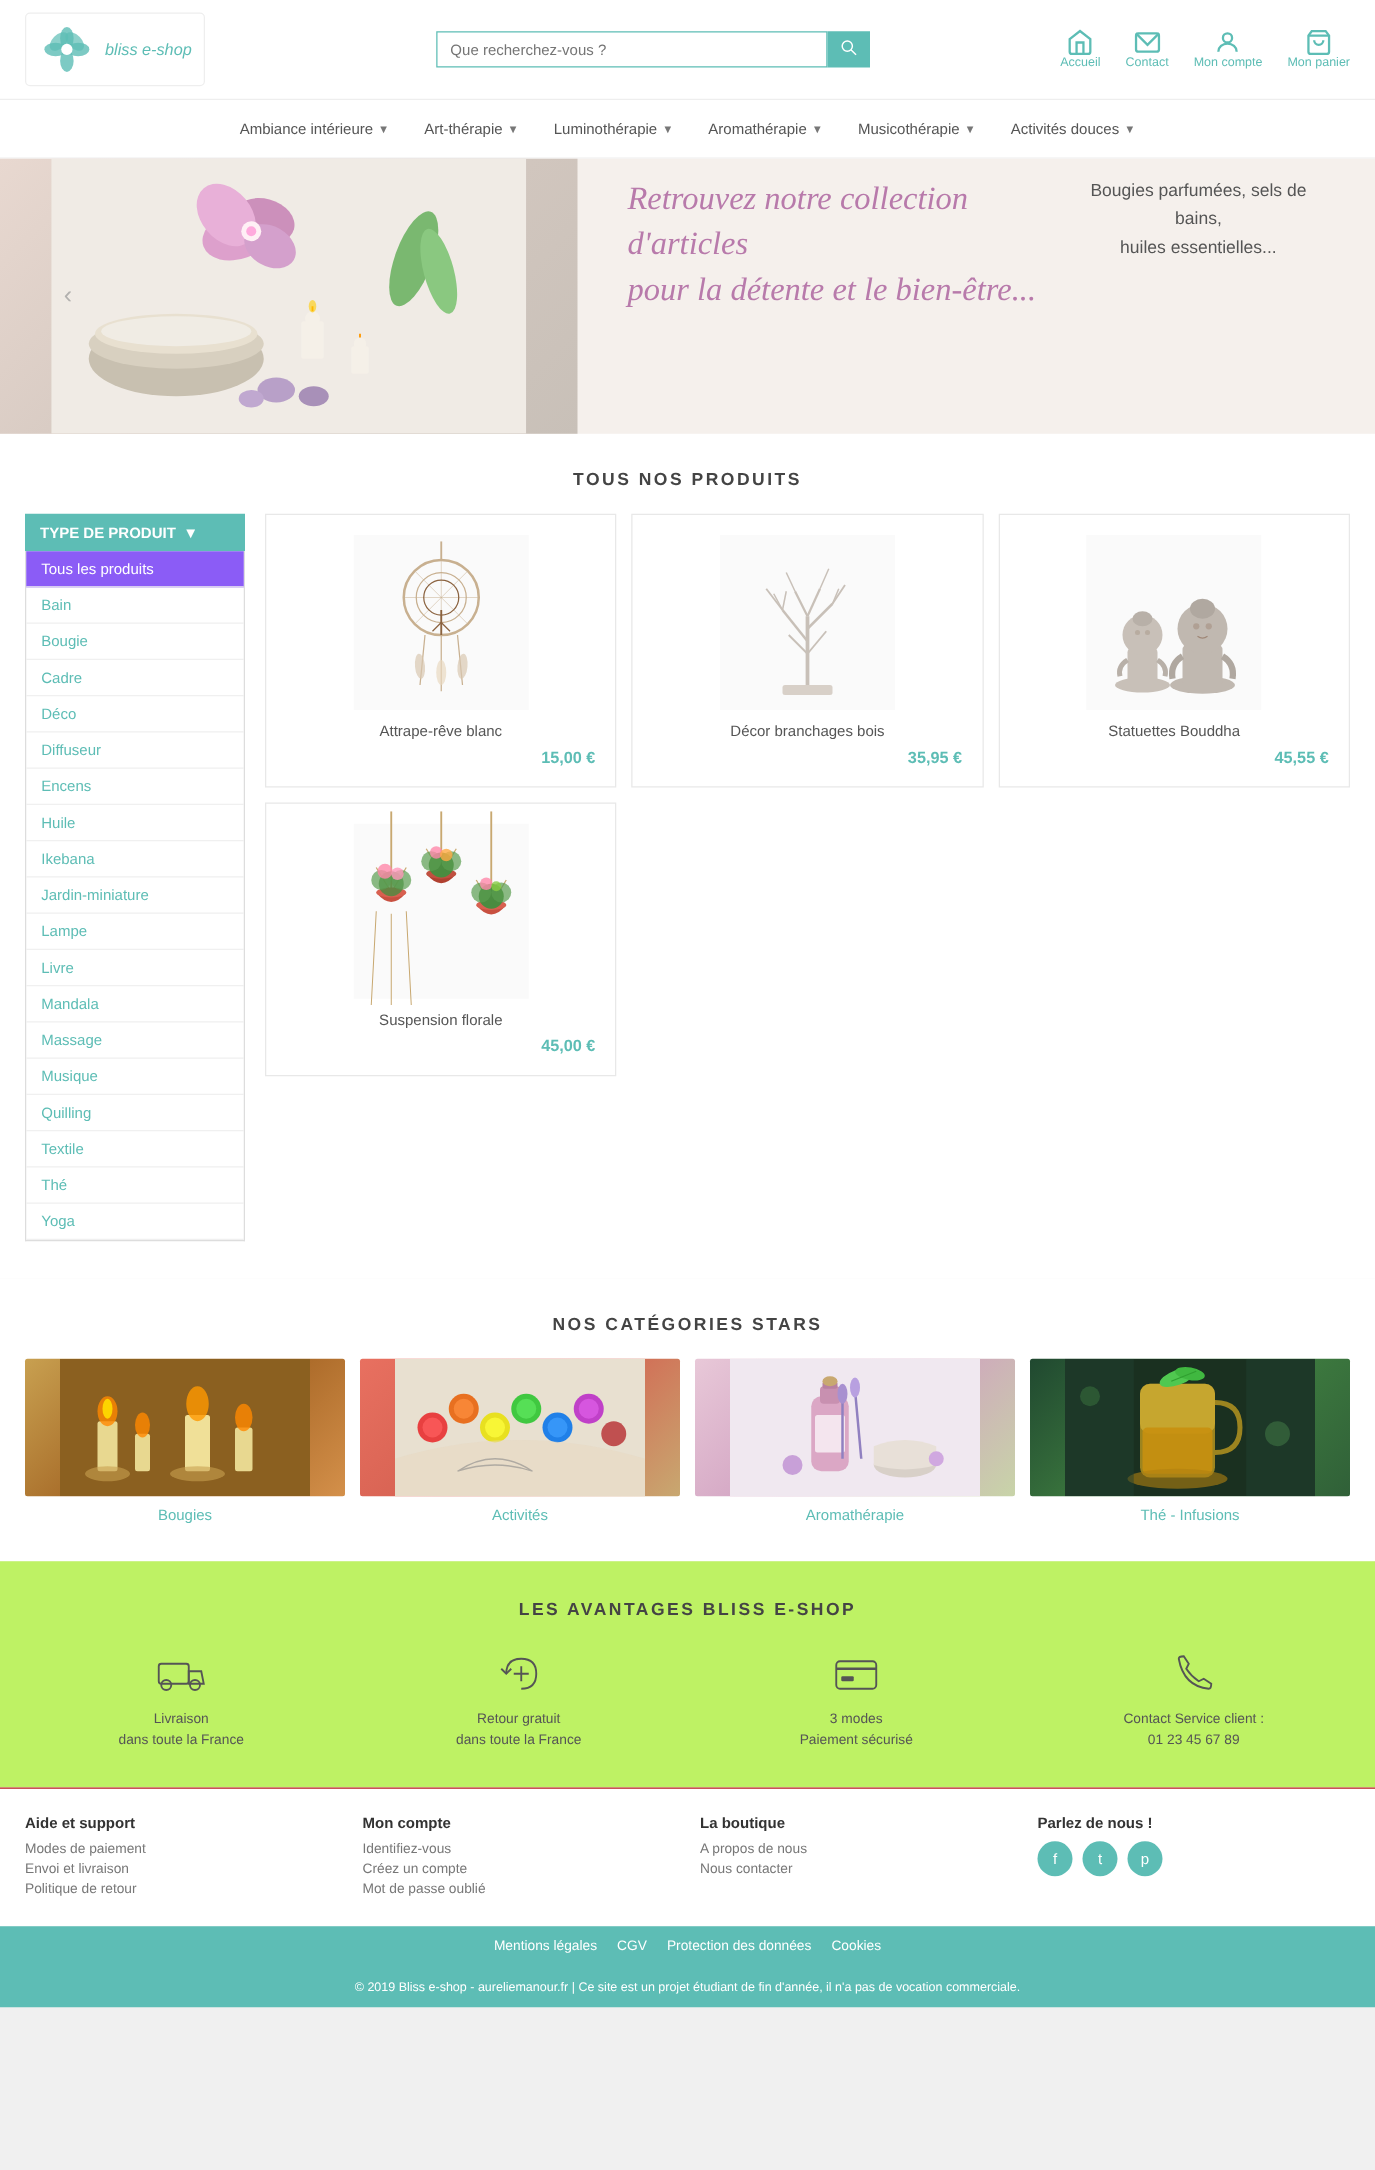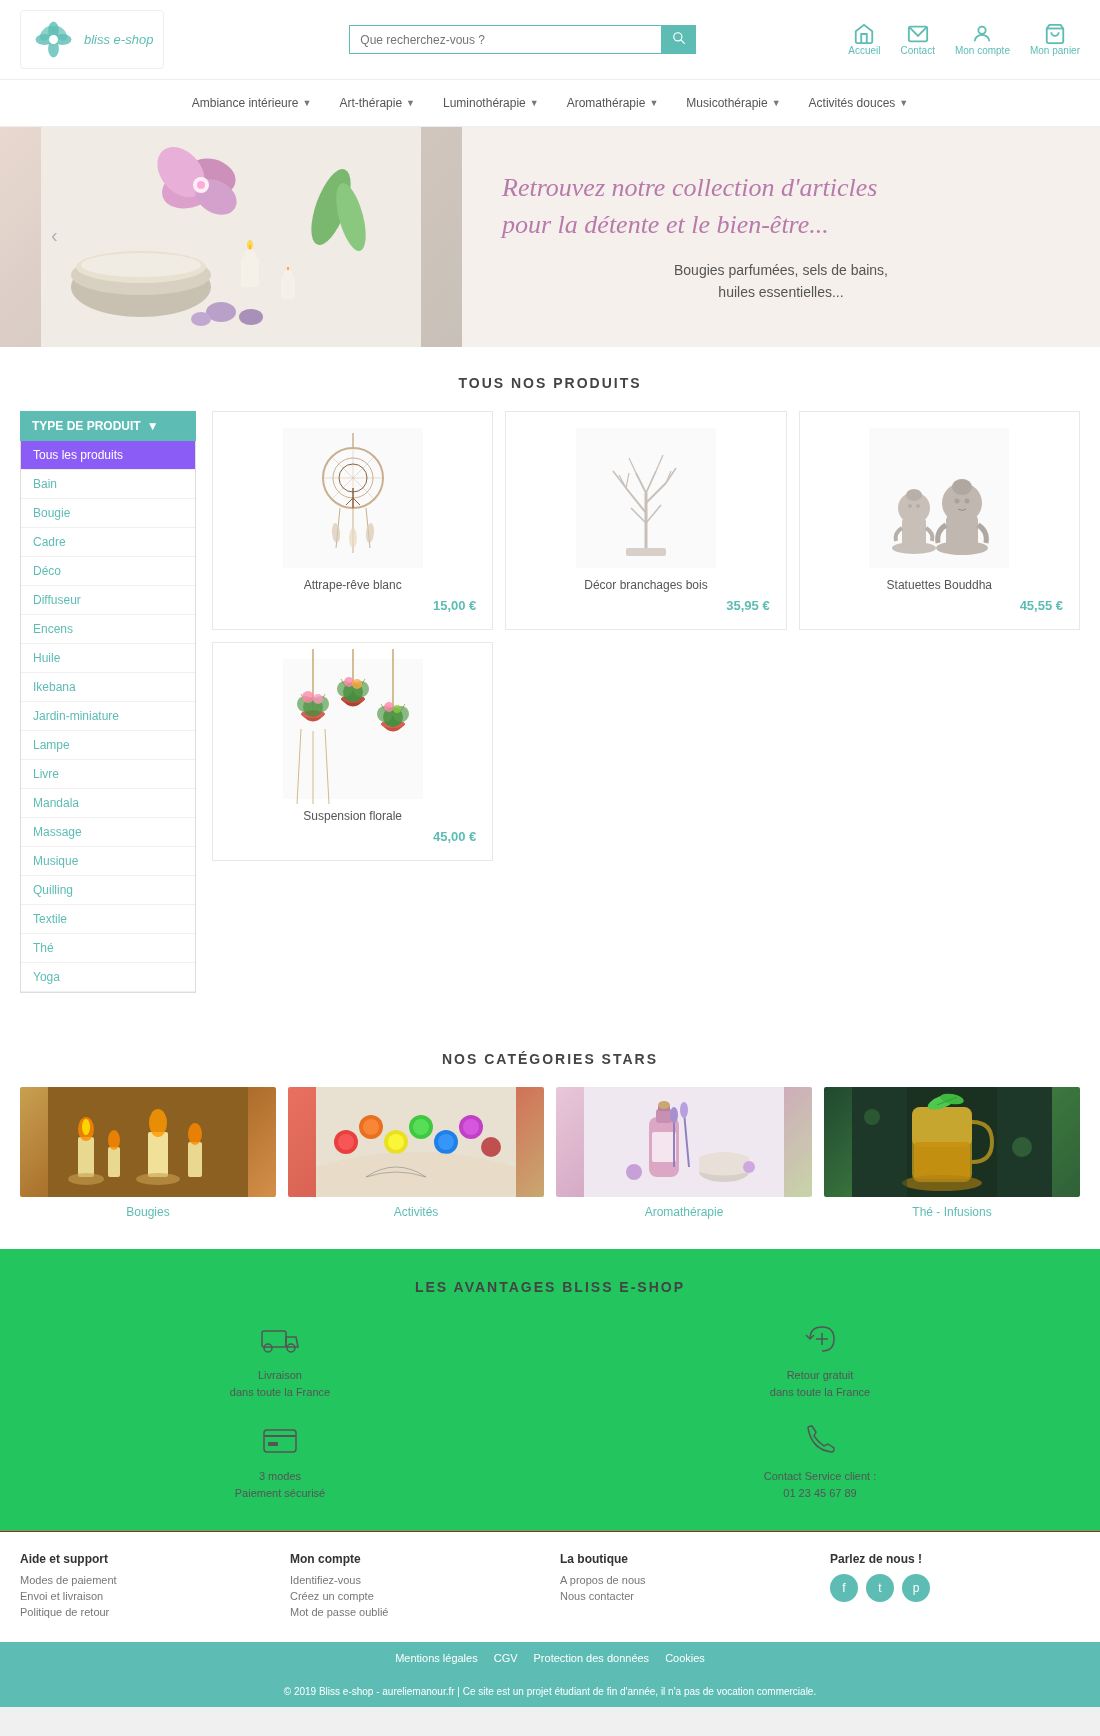--- a/index.html
+++ b/index.html
@@ -18,21 +18,21 @@
     .nav-icon-item svg { width: 22px; height: 22px; fill: #5dbdb5; }
 
     
     .main-nav { background: #fff; border-bottom: 1px solid #eee; padding: 10px 0; display: flex; justify-content: center; gap: 0; }
     .nav-item { padding: 6px 14px; font-size: 12px; color: #555; cursor: pointer; display: flex; align-items: center; gap: 4px; }
     .nav-arrow { font-size: 9px; color: #777; }
 
     
     .hero { background: #f5f0ec; display: flex; align-items: stretch; min-height: 220px; margin: 0; position: relative; }
     .hero-image { width: 42%; background: linear-gradient(135deg, #e8d8d0 0%, #d4c8c0 50%, #c8c0b8 100%); position: relative; overflow: hidden; display: flex; align-items: center; justify-content: center; }
-    .hero-text { flex: 1; padding: 14px 40px; display: flex; flex-direction: column; justify-content: center; border-radius: 23px; }
+    .hero-text { flex: 1; padding: 14px 40px; display: flex; flex-direction: row; justify-content: center; border-radius: 23px; }
     .hero-title { font-family: Georgia, serif; color: #b87aab; font-size: 26px; line-height: 1.4; margin-bottom: 16px; font-style: italic; }
     .hero-subtitle { color: #555; font-size: 14px; text-align: center; line-height: 1.6; }
 
     
     .section-title { text-align: center; font-size: 14px; font-weight: bold; letter-spacing: 2px; color: #444; padding: 28px 0 20px; text-transform: uppercase; }
 
     
     .products-section { background: #fff; padding: 0 20px 30px; }
     .products-layout { display: flex; gap: 16px; }
     .sidebar { width: 176px; flex-shrink: 0; }
@@ -49,23 +49,23 @@
     .product-price { color: #5dbdb5; font-size: 13px; font-weight: bold; align-self: flex-end; }
 
     
     .categories-section { background: #fff; padding: 0 20px 30px; }
     .category-grid { display: grid; grid-template-columns: repeat(4, 1fr); gap: 12px; }
     .category-card { display: flex; flex-direction: column; align-items: center; }
     .category-img { width: 100%; height: 110px; border-radius: 2px; display: flex; align-items: center; justify-content: center; overflow: hidden; }
     .category-label { color: #5dbdb5; font-size: 12px; margin-top: 8px; cursor: pointer; }
 
     
-    .avantages-section { background: #22c55e; padding: 30px 20px; }
+    .avantages-section { background: #bef264; padding: 30px 20px; }
     .avantages-title { text-align: center; font-size: 14px; font-weight: bold; letter-spacing: 2px; color: #444; text-transform: uppercase; margin-bottom: 24px; }
-    .avantages-grid { display: grid; grid-template-columns: repeat(2, 1fr); gap: 20px; text-align: center; }
+    .avantages-grid { display: grid; grid-template-columns: repeat(4, 1fr); gap: 20px; text-align: center; }
     .avantage-item { display: flex; flex-direction: column; align-items: center; gap: 8px; }
     .avantage-icon { width: 40px; height: 40px; display: flex; align-items: center; justify-content: center; }
     .avantage-text { font-size: 11px; color: #555; line-height: 1.5; }
 
     
     .footer-links { background: #fff; padding: 20px; display: grid; grid-template-columns: repeat(4, 1fr); gap: 20px; border-top: 1px solid #b91c1c; }
     .footer-col-title { font-size: 12px; font-weight: bold; color: #333; margin-bottom: 8px; }
     .footer-link { font-size: 11px; color: #777; margin-bottom: 4px; cursor: pointer; display: block; }
     .social-icons { display: flex; gap: 8px; margin-top: 6px; }
     .social-icon { width: 28px; height: 28px; border-radius: 50%; background: #5dbdb5; display: flex; align-items: center; justify-content: center; color: #fff; font-size: 12px; cursor: pointer; }

